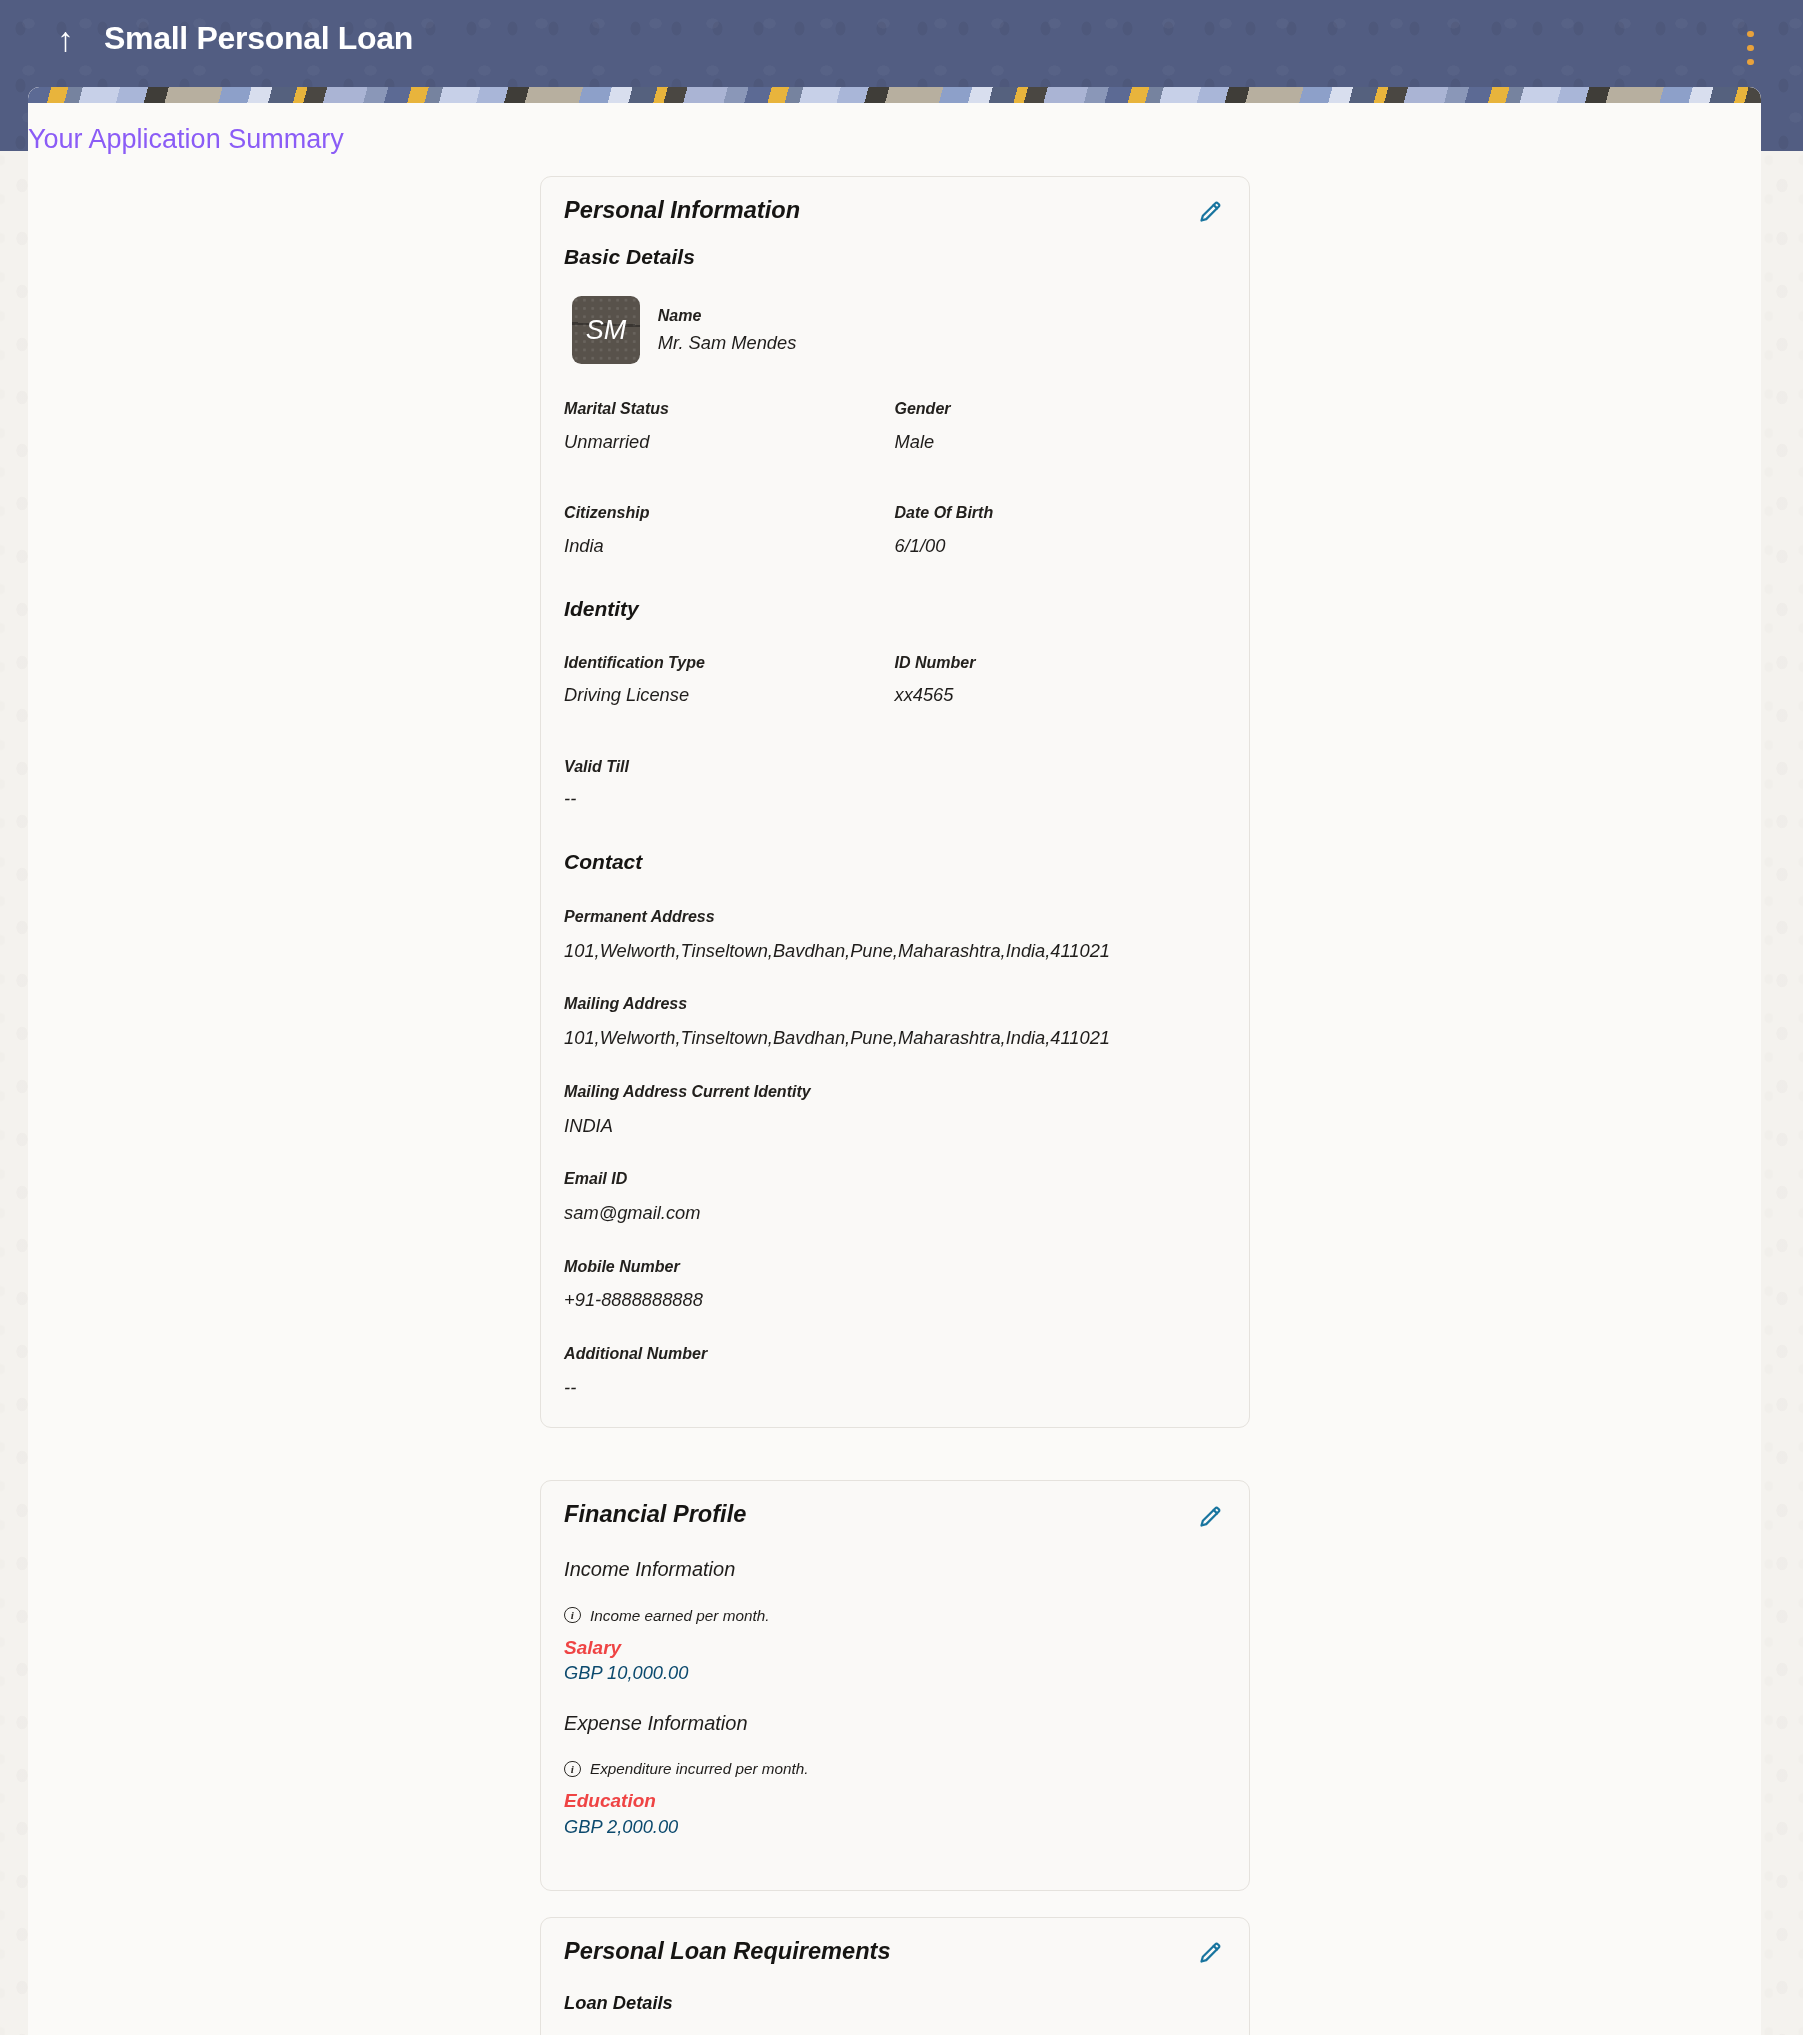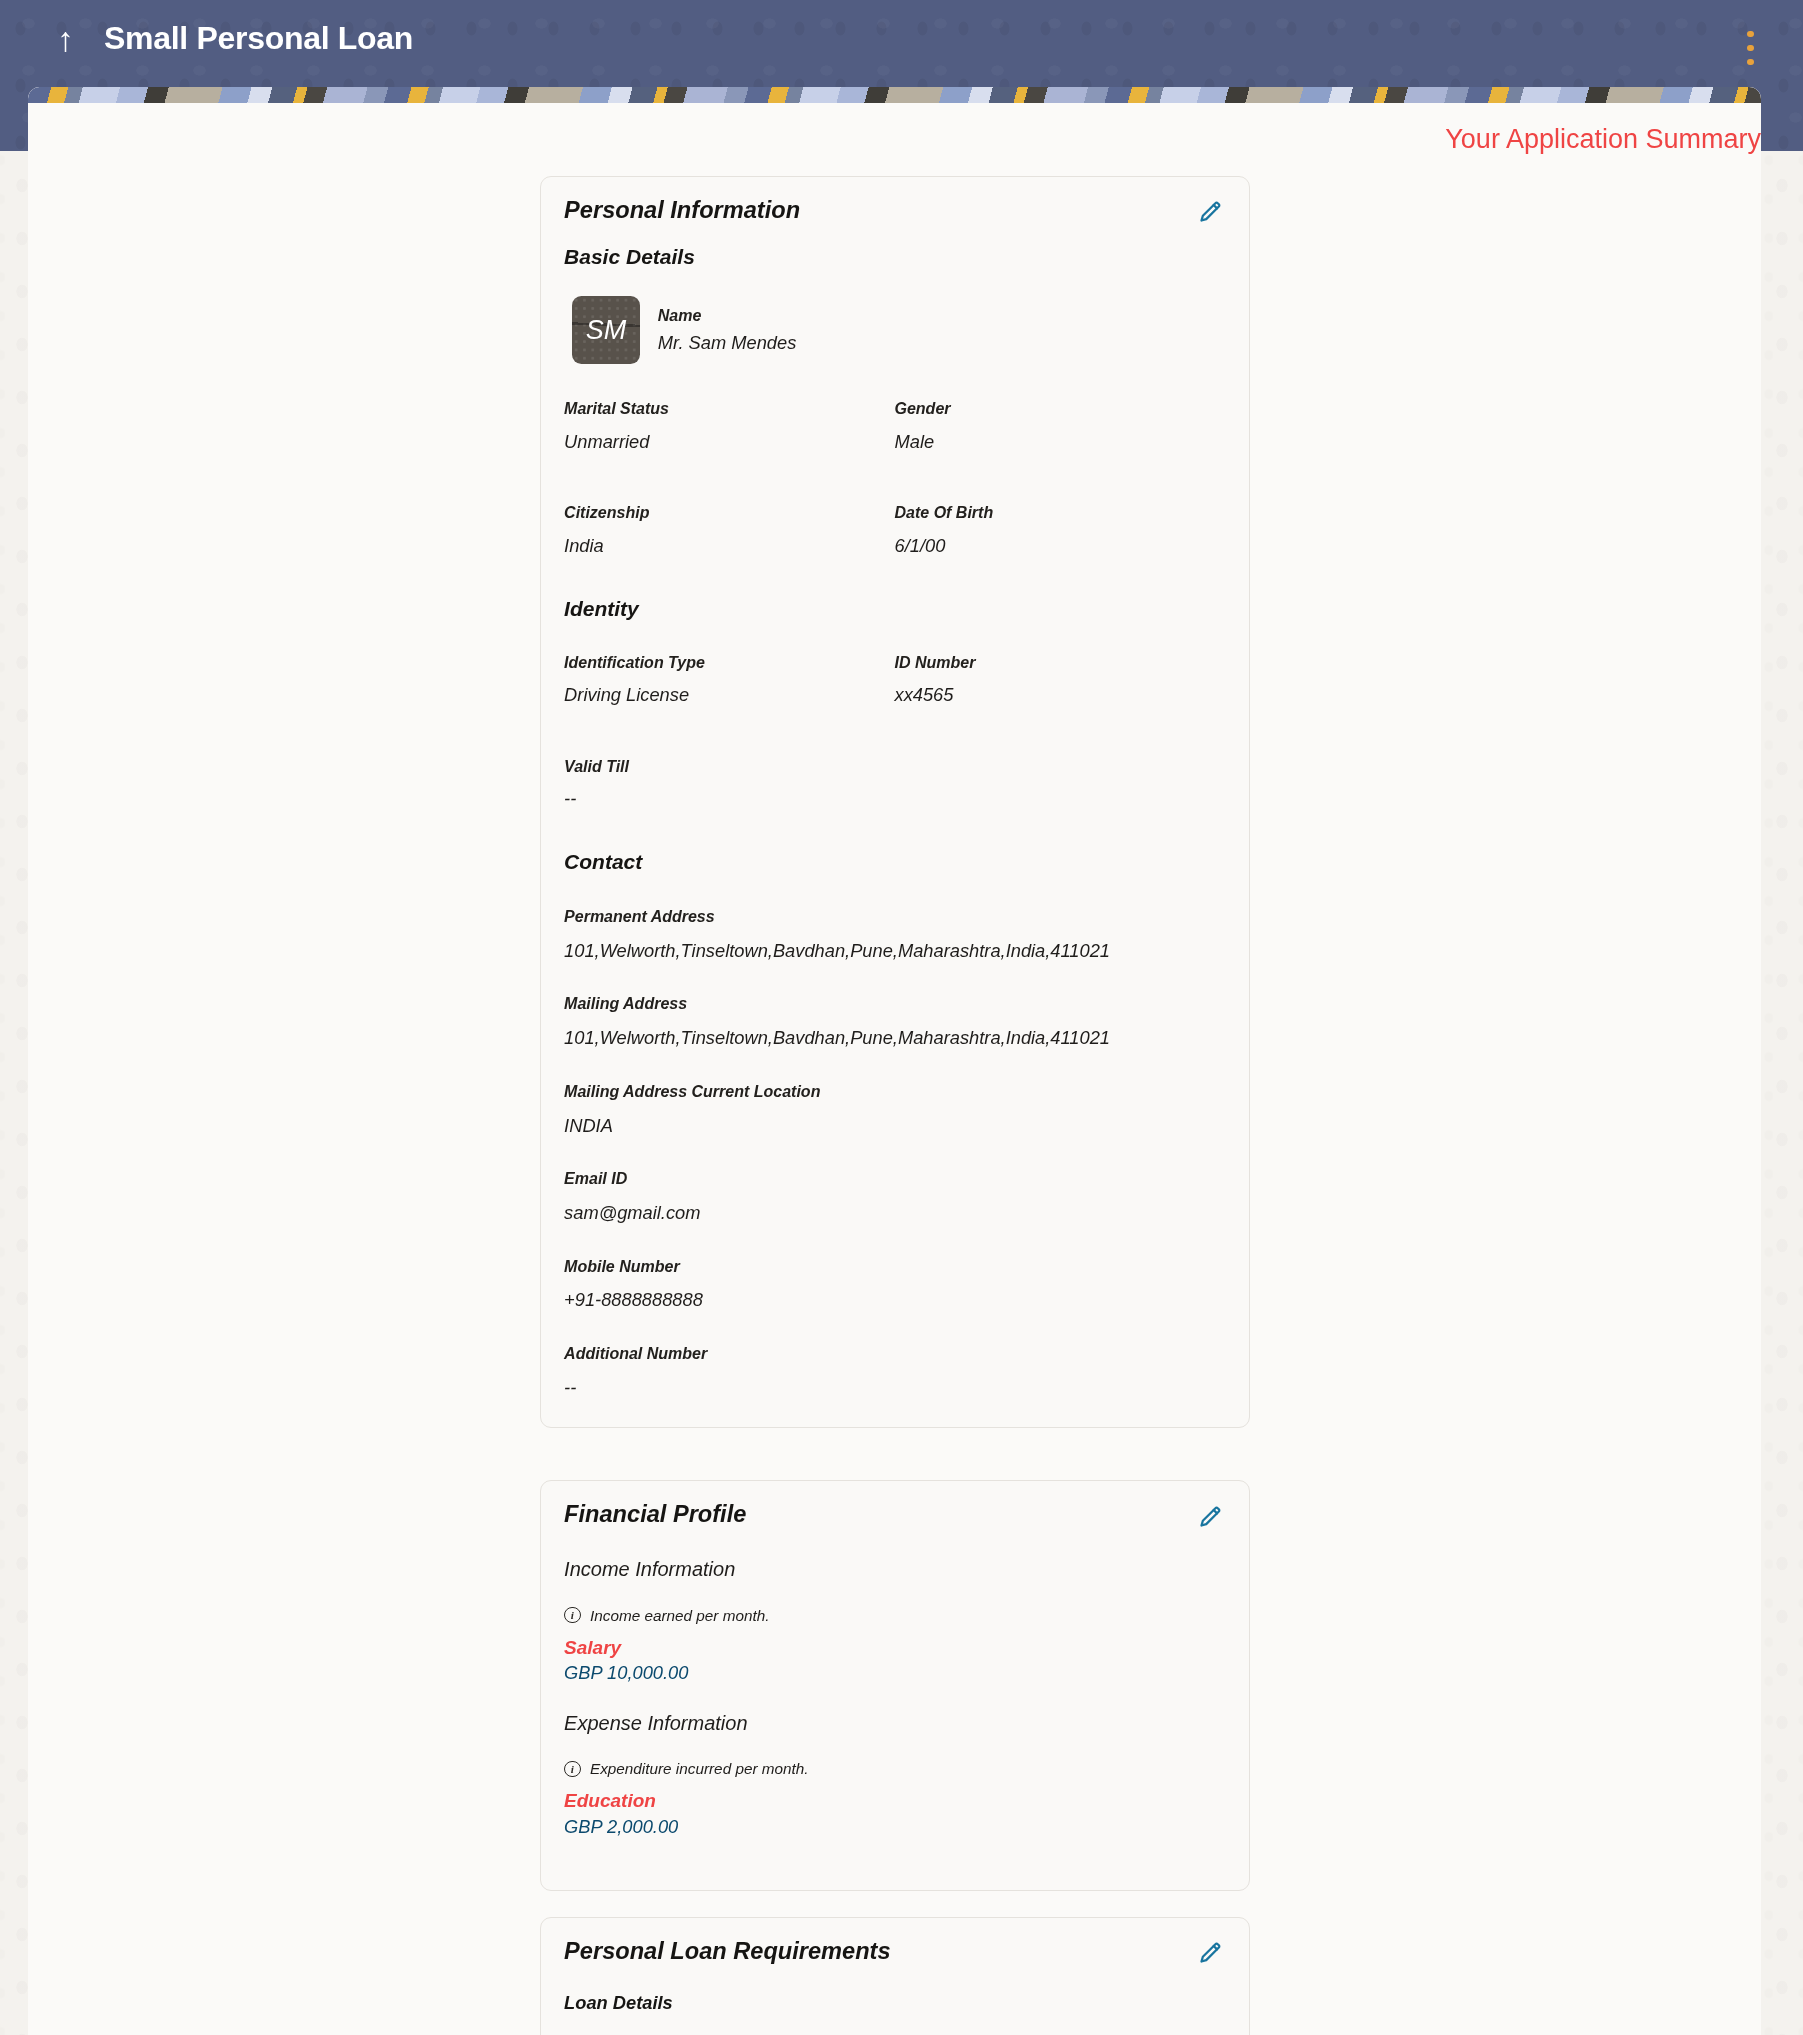--- a/index.html
+++ b/index.html
@@ -57,22 +57,22 @@
     border-radius:11.8px 11.8px 0 0;
     background:repeating-linear-gradient(105deg,
       #5c6a94 0 22.4px, #e8b43c 22.4px 39px, #76839f 39px 53px,
       #c7d0e8 53px 89px, #a9b6d8 89px 116px, #3f3d38 116px 136px,
       #b7af9f 136px 188px, #8da0c9 188px 216px, #d8deee 216px 236px,
       #55617e 236px 260px, #e8b43c 260px 270px, #4a4742 270px 289px,
       #aab4d4 289px 328px, #8a97b8 328px 348px);
   }
   .page-title{
     margin-top:19px;
-    text-align:right;
-    font-size:27px; line-height:34px; font-weight:400; color:#ef4444;
+    text-align:left;
+    font-size:27px; line-height:34px; font-weight:400; color:#8b5cf6;
   }
 
   
   .card{
     width:710px; margin:0 auto;
     background:#faf9f7;
     border:1.2px solid #e5e2dd;
     border-radius:11px;
     padding:19px 23.6px 28px 23.6px;
     position:relative;
@@ -216,21 +216,21 @@
 
     <div class="stack-field">
       <div class="f-label">Permanent Address</div>
       <div class="f-value">101,Welworth,Tinseltown,Bavdhan,Pune,Maharashtra,India,411021</div>
     </div>
     <div class="stack-field">
       <div class="f-label">Mailing Address</div>
       <div class="f-value">101,Welworth,Tinseltown,Bavdhan,Pune,Maharashtra,India,411021</div>
     </div>
     <div class="stack-field">
-      <div class="f-label">Mailing Address Current Location</div>
+      <div class="f-label">Mailing Address Current Identity</div>
       <div class="f-value">INDIA</div>
     </div>
     <div class="stack-field">
       <div class="f-label">Email ID</div>
       <div class="f-value">sam@gmail.com</div>
     </div>
     <div class="stack-field">
       <div class="f-label">Mobile Number</div>
       <div class="f-value">+91-8888888888</div>
     </div>

